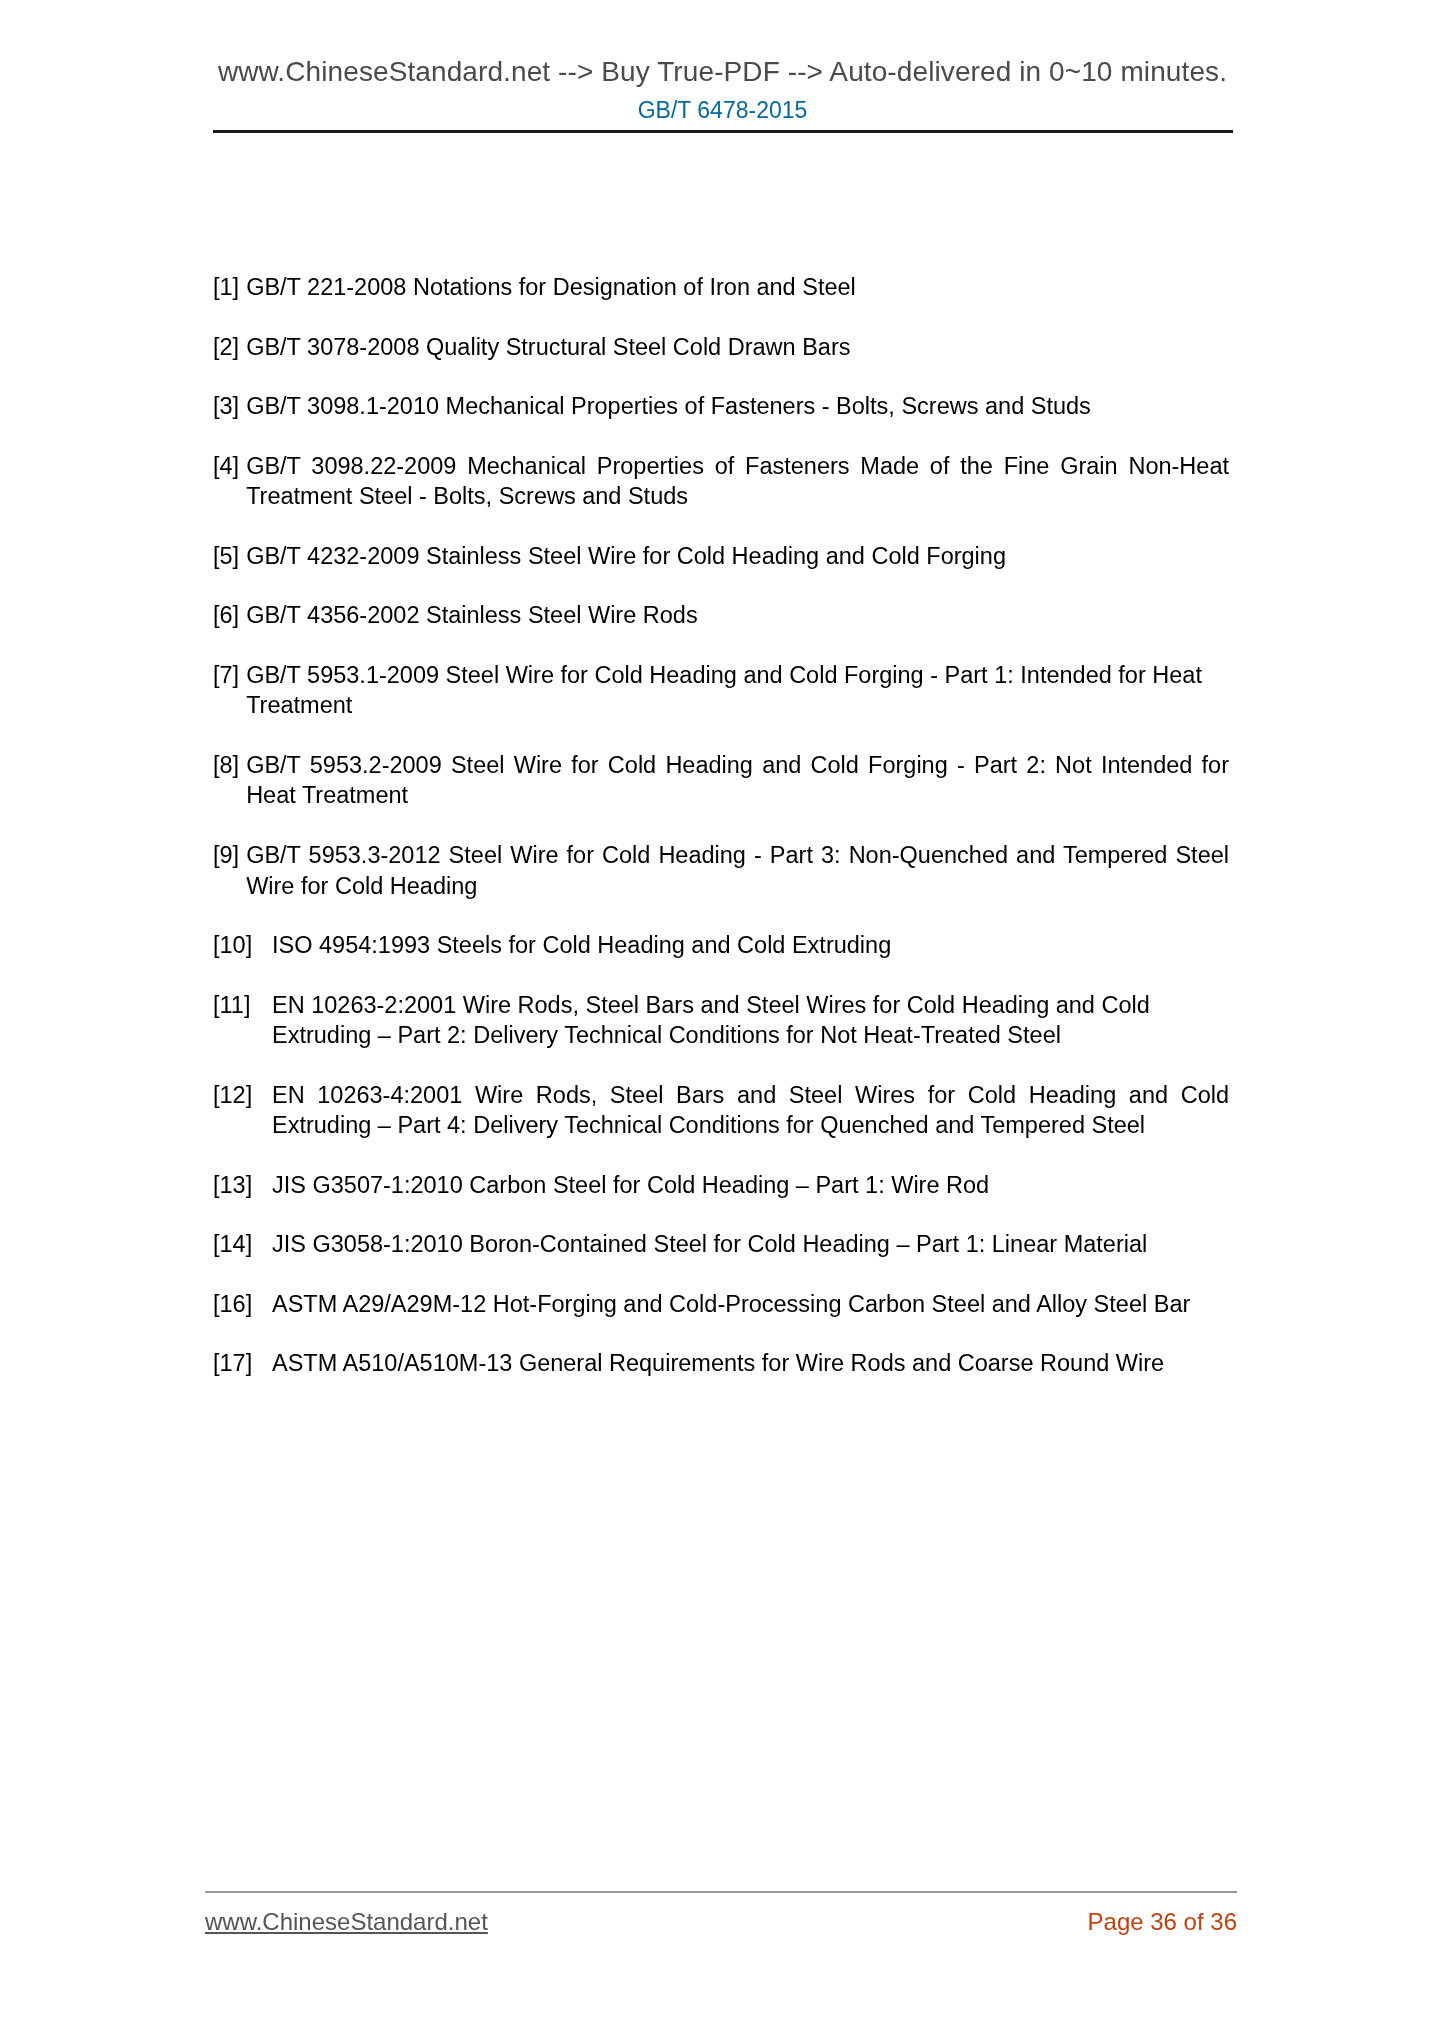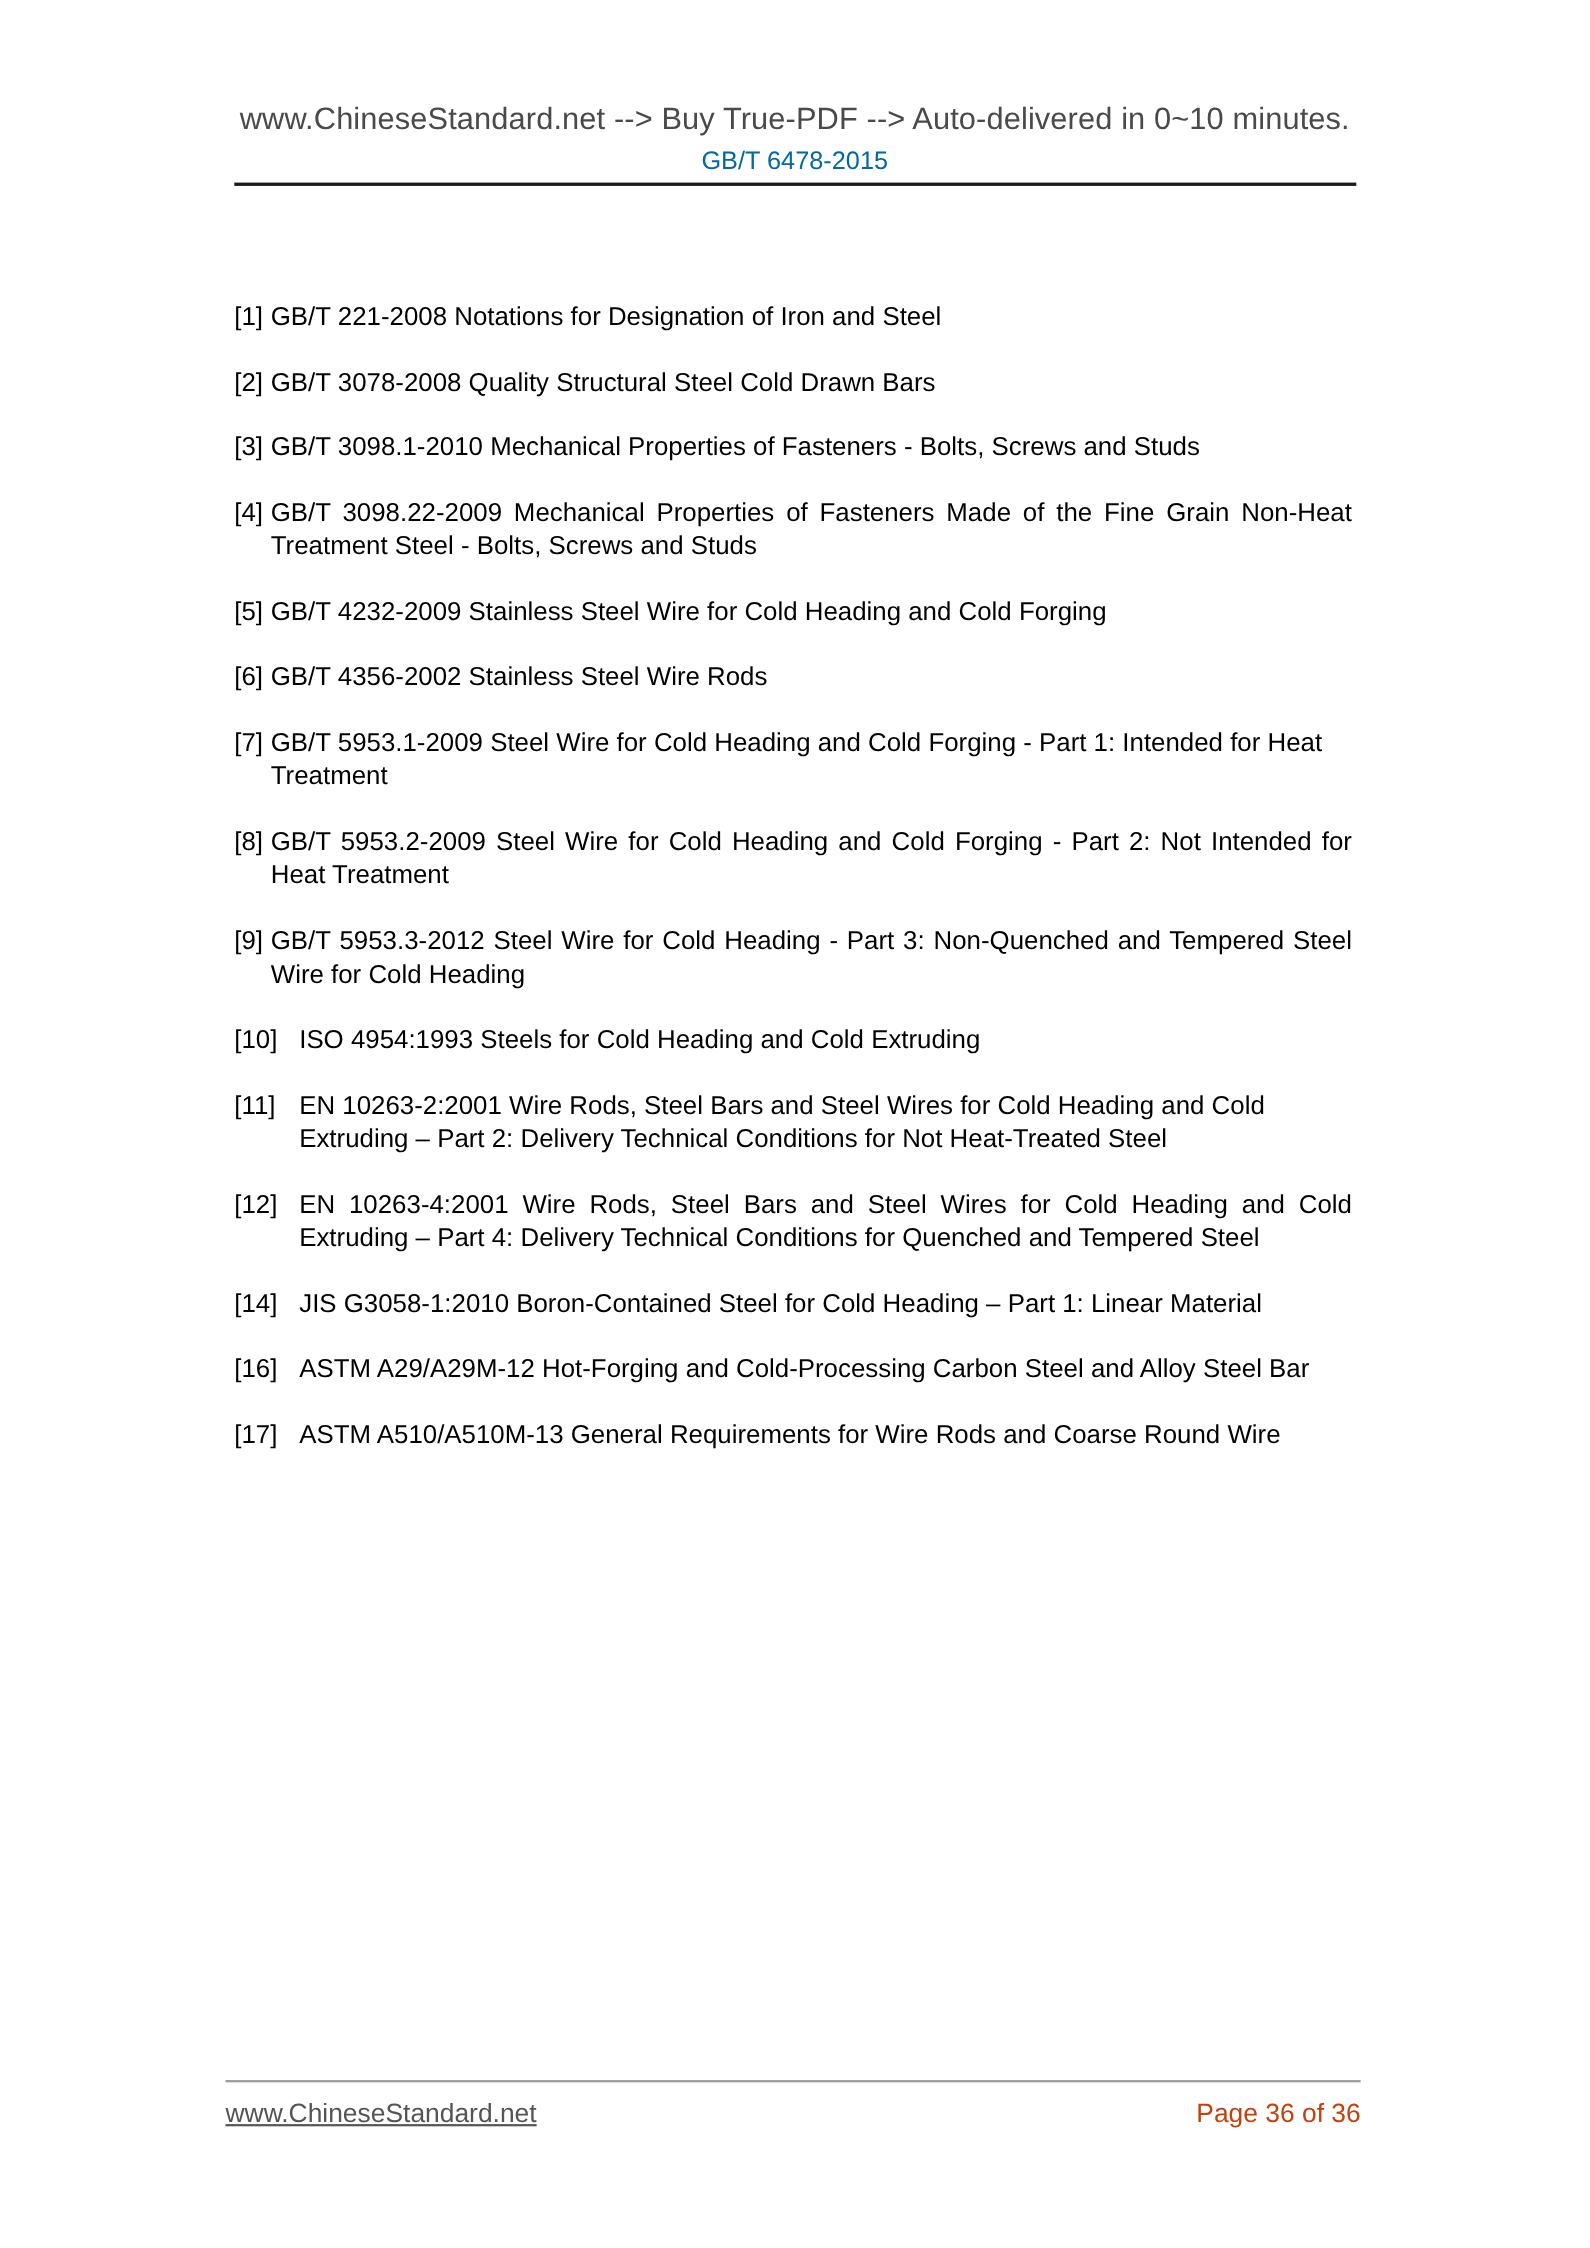--- a/index.html
+++ b/index.html
@@ -19,21 +19,20 @@
     box-sizing: border-box;
     overflow: hidden;
   }
 
   
   .header {
     position: absolute;
     left: 0;
     right: 0;
     top: 56px;
-    margin-top: 36px;
   }
   .header-promo {
     text-align: center;
     font-size: 28px;
     color: #4a4a4a;
     letter-spacing: 0.1px;
     white-space: nowrap;
   }
   .header-stdno {
     text-align: center;
@@ -213,20 +212,24 @@
     <div class="ref">
       <span class="ref-num wide">[11]</span>
       <span class="ref-text nojust">EN 10263-2:2001 Wire Rods, Steel Bars and Steel Wires for Cold Heading and Cold Extruding – Part 2: Delivery Technical Conditions for Not Heat-Treated Steel</span>
     </div>
 
     <div class="ref">
       <span class="ref-num wide">[12]</span>
       <span class="ref-text">EN 10263-4:2001 Wire Rods, Steel Bars and Steel Wires for Cold Heading and Cold Extruding – Part 4: Delivery Technical Conditions for Quenched and Tempered Steel</span>
     </div>
 
+    <div class="ref">
+      <span class="ref-num wide">[13]</span>
+      <span class="ref-text nojust">JIS G3507-1:2010 Carbon Steel for Cold Heading – Part 1: Wire Rod</span>
+    </div>
 
     <div class="ref">
       <span class="ref-num wide">[14]</span>
       <span class="ref-text">JIS G3058-1:2010 Boron-Contained Steel for Cold Heading – Part 1: Linear Material</span>
     </div>
 
 
     <div class="ref">
       <span class="ref-num wide">[16]</span>
       <span class="ref-text">ASTM A29/A29M-12 Hot-Forging and Cold-Processing Carbon Steel and Alloy Steel Bar</span>

